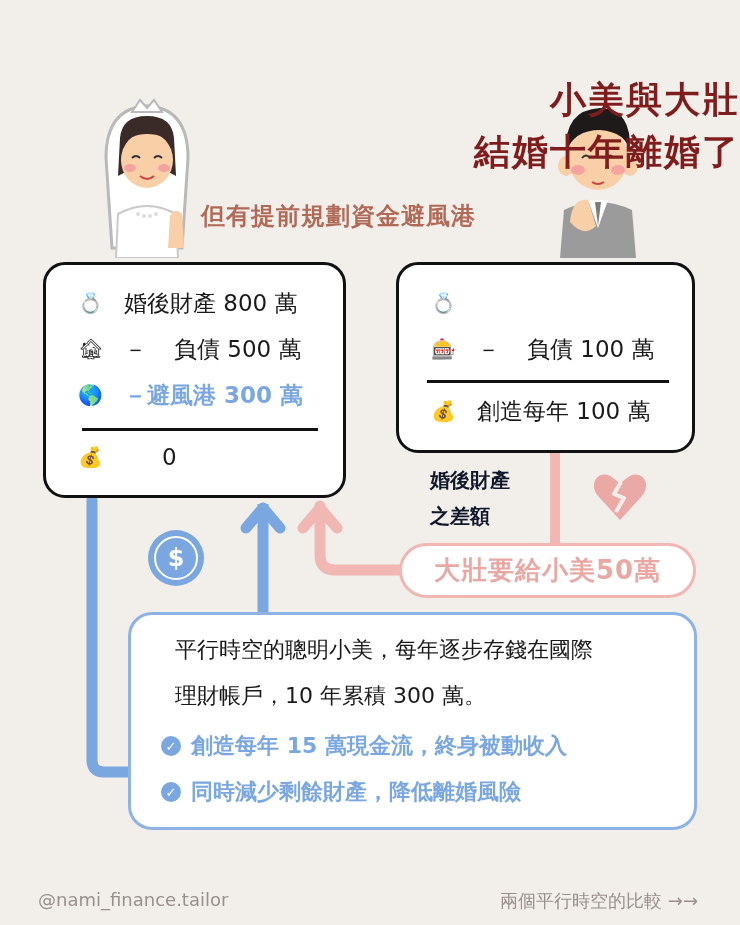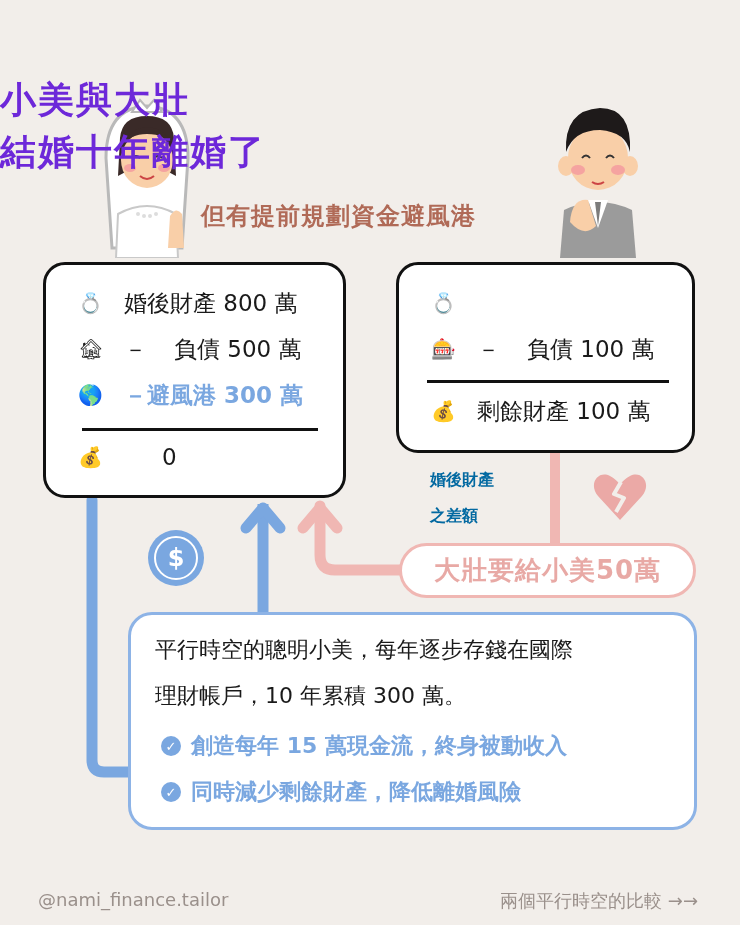--- a/index.html
+++ b/index.html
@@ -8,22 +8,22 @@
     background: #f2eeea;
     font-family: "DejaVu Sans", "Liberation Sans", sans-serif;
     position: relative;
     overflow: hidden;
     color: #1a1a1a;
   }
   .abs { position: absolute; }
 
   
   .title {
-    position: absolute; left: 0; width: 740px; text-align: left;
-    color: #6d28d9; font-weight: bold; font-size: 36px; letter-spacing: 2px;
+    position: absolute; left: 0; width: 740px; text-align: right;
+    color: #7f1d1d; font-weight: bold; font-size: 36px; letter-spacing: 2px;
   }
   .title.l1 { top: 76px; }
   .title.l2 { top: 128px; }
   .subtitle {
     position: absolute; left: 0; width: 677px; text-align: center; top: 200px;
     color: #b06a57; font-weight: bold; font-size: 24px; letter-spacing: 1px;
   }
 
   
   .card {
@@ -36,34 +36,34 @@
   .row {
     position: absolute; display: flex; align-items: center; height: 40px;
     font-size: 23px; white-space: nowrap;
   }
   .row .ico { width: 30px; text-align: center; font-size: 20px; margin-right: 18px; }
   .row .minus { width: 50px; }
   .row.blue { color: #7aa7e0; font-weight: bold; }
   .divider { position: absolute; height: 3px; background: #111; }
 
   
-  .pink-text { position: absolute; color: #0369a1; font-size: 16px; font-weight: bold; line-height: 36px; }
+  .pink-text { position: absolute; color: #0f172a; font-size: 20px; font-weight: bold; line-height: 36px; }
   .pink-pill {
     position: absolute; left: 399px; top: 543px; width: 297px; height: 55px;
     border: 3px solid #f0b7b3; border-radius: 30px; background: #fff;
     color: #e8a9a5; font-weight: bold; font-size: 26px;
     display: flex; align-items: center; justify-content: center; letter-spacing: 1px;
   }
 
   
   .blue-box {
     position: absolute; left: 128px; top: 612px; width: 569px; height: 218px;
     border: 3px solid #8db3e6; border-radius: 24px; background: #fff;
   }
-  .bb-line { position: absolute; left: 24px; font-size: 22px; white-space: nowrap; line-height: 30px; }
+  .bb-line { position: absolute; left: 44px; font-size: 22px; white-space: nowrap; line-height: 30px; }
   .bb-check {
     position: absolute; left: 30px; font-size: 22px; color: #7aa7e0; font-weight: bold;
     display: flex; align-items: center; white-space: nowrap;
   }
   .check-ico {
     width: 20px; height: 20px; border-radius: 50%; background: #7aa7e0;
     color: #fff; font-size: 13px; display: inline-flex; align-items: center; justify-content: center;
     margin-right: 10px; font-weight: bold;
   }
 
@@ -169,21 +169,21 @@
     <span class="ico">💍</span>
   </div>
   <div class="row" style="left:30px;top:64px;">
     <span class="ico">🎰</span>
     <span class="minus">－</span>
     <span>負債 100 萬</span>
   </div>
   <div class="divider" style="left:28px;top:115px;width:242px;"></div>
   <div class="row" style="left:30px;top:126px;">
     <span class="ico">💰</span>
-    <span>剩餘財產 100 萬</span>
+    <span>創造每年 100 萬</span>
   </div>
 </div>
 
 <div class="pink-text" style="left:430px;top:462px;">婚後財產</div>
 <div class="pink-text" style="left:430px;top:498px;">之差額</div>
 <div class="pink-pill">大壯要給小美50萬</div>
 
 <div class="dollar-coin">
     <div class="inner">$</div>
   </div>

